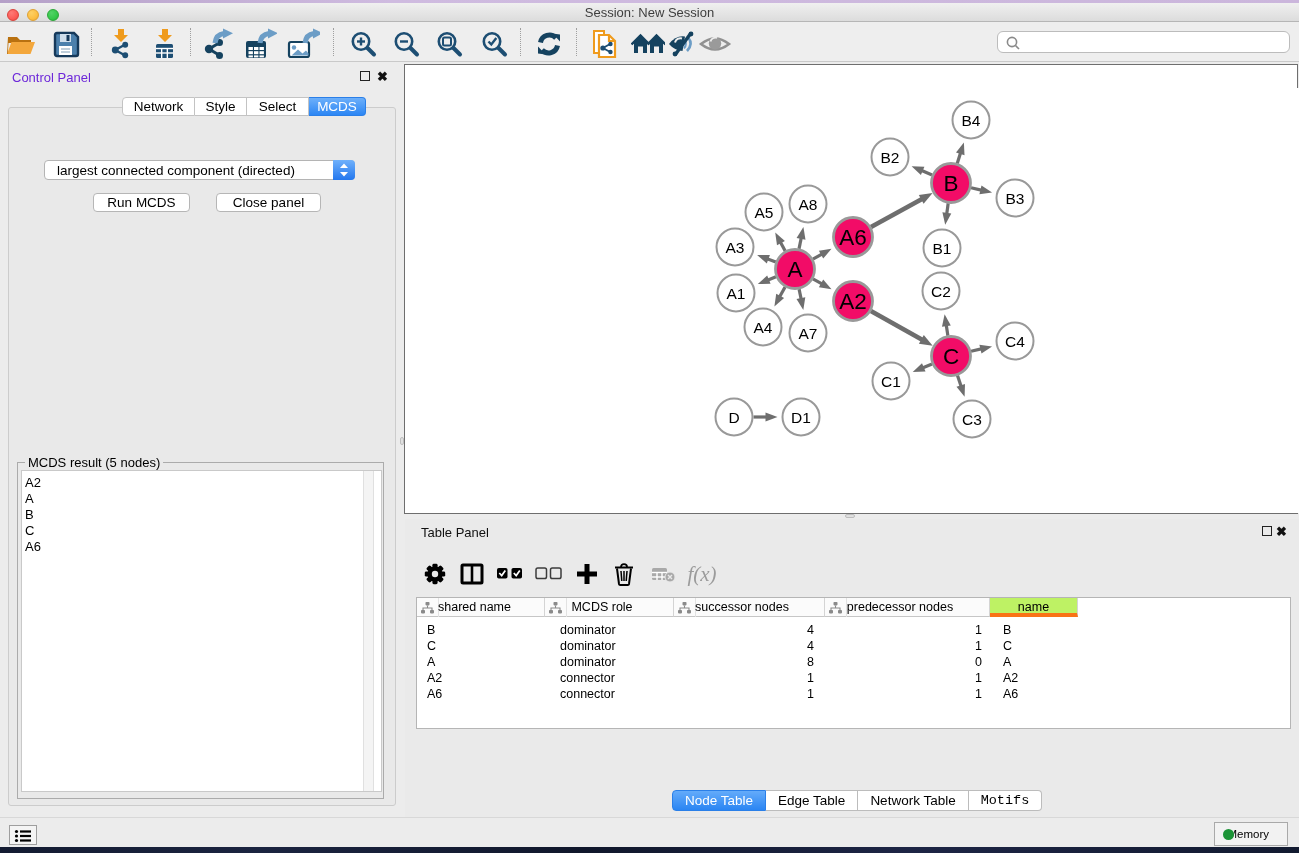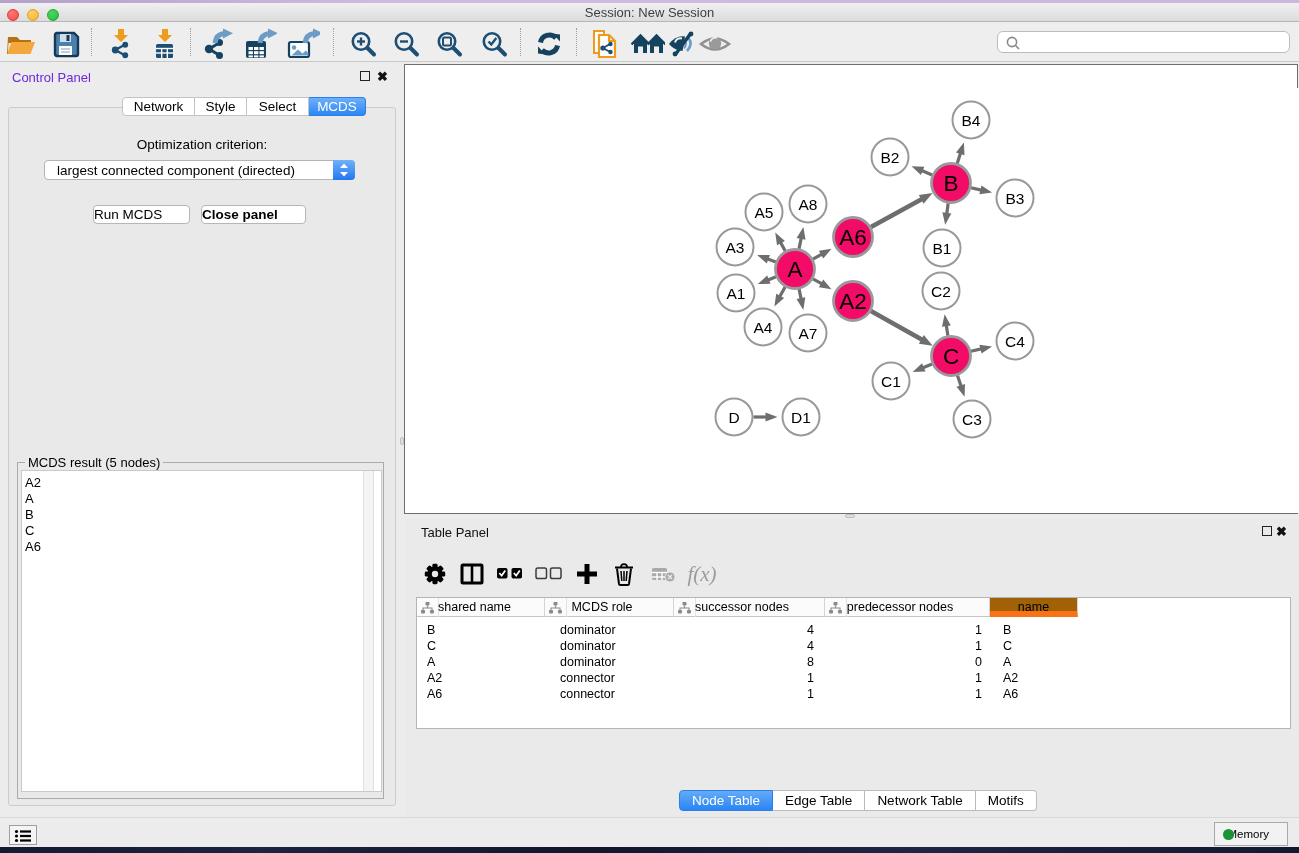--- a/index.html
+++ b/index.html
@@ -22,21 +22,21 @@
 .xicon { position:absolute; top:7px; font-size:13px; font-weight:bold; color:#111; }
 .tabrow { position:absolute; display:flex; z-index:5; }
 .tab { height:19px; line-height:18px; font-size:13.5px; background:#fff; border:1px solid #c3c3c3; border-left:none; color:#000; text-align:center; }
 .tab.first { border-left:1px solid #c3c3c3; border-radius:4px 0 0 4px; }
 .tab.last { border-radius:0 4px 4px 0; }
 .tab.sel { background:linear-gradient(#6db0fa,#2c86f4); border-color:#2a7fe8; color:#fff; }
 #cpbody { position:absolute; left:8px; top:45px; width:388px; height:699px; background:#e9e9e9; border:1px solid #cccccc; border-radius:3px; }
 #optlabel { position:absolute; left:0; width:100%; top:29px; text-align:center; font-size:13.5px; color:#000; }
 #dropdown { position:absolute; left:35px; top:52px; width:311px; height:20px; background:#fff; border:1px solid #b4b4b4; border-radius:4px; font-size:13.5px; line-height:19px; padding-left:12px; color:#000; }
 #ddbtn { position:absolute; right:-1px; top:-1px; width:22px; height:20px; border-radius:0 4px 4px 0; background:linear-gradient(#70b1fb,#2377ee); }
-.btn { position:absolute; height:19px; background:#fff; border:1px solid #b6b6b6; border-radius:4px; font-size:13.5px; text-align:left; line-height:17px; color:#000;margin-top:12px; }
+.btn { position:absolute; height:19px; background:#fff; border:1px solid #b6b6b6; border-radius:4px; font-size:13.5px; text-align:center; line-height:17px; color:#000; }
 #fieldset { position:absolute; left:8px; top:354px; width:367px; height:337px; border:1px solid #ababab; }
 #fieldlabel { position:absolute; left:7px; top:-8px; background:#e9e9e9; padding:0 3px; font-size:13px; }
 #mlist { position:absolute; left:3px; top:7px; width:360.5px; height:322px; background:#fff; border:1px solid #c9c9c9; font-size:13px; padding-top:4px; }
 #mlist .it { padding-left:3px; height:16px; line-height:16px; }
 #mscroll { position:absolute; right:7px; top:0px; bottom:0px; width:11px; background:#f4f4f4; border-left:1px solid #e0e0e0; border-right:1px solid #e0e0e0; }
 
 #netwin { left:404px; top:64px; width:894px; height:450px; background:#fff; border:1px solid #6e6e6e; }
 #nettitle { position:absolute; left:0; top:0; width:100%; height:22px; background:linear-gradient(#f3f3f3,#d9d9d9); border-bottom:1px solid #a8a8a8; border-radius:3px 3px 0 0; }
 #nettitle .title { position:absolute; left:0; right:0; top:3px; text-align:center; font-size:13px; color:#333; }
 .tl2 { position:absolute; top:5.5px; width:11px; height:11px; border-radius:50%; }
@@ -44,22 +44,22 @@
 
 #tpanel { left:405px; top:519px; width:894px; height:298px; background:#eaeaea; }
 #tpanel .hdr { position:absolute; left:16px; top:6px; font-size:13px; color:#111; }
 #ttoolbar { position:absolute; left:11px; top:40px; width:872px; height:30px; }
 #ttable { position:absolute; left:11px; top:78px; width:875px; height:132px; background:#fff; border:1px solid #b5b5b5; }
 .hcell { position:absolute; top:0; height:19px; border-right:1px solid #d4d4d4; font-size:12.5px; text-align:center; line-height:19px; color:#000; }
 .trow { position:absolute; height:16px; font-size:12.5px; line-height:16px; color:#000; }
 .tc { position:absolute; top:0; }
 #btabs { position:absolute; display:flex; left:267px; top:271px; }
 .btab { height:21px; line-height:20px; font-size:13.5px; background:#fff; border:1px solid #bcbcbc; border-left:none; padding:0 12px; }
-.btab.first { border-left:1px solid #bcbcbc; border-radius:4px 0 0 4px;margin-left:7px; }
-.btab.last { border-radius:0 4px 4px 0; }
+.btab.first { border-left:1px solid #bcbcbc; border-radius:4px 0 0 4px; }
+.btab.last { border-radius:0 4px 4px 0;font-family:Liberation Mono, monospace; }
 .btab.sel { background:linear-gradient(#64abfa,#2a85f3); border-color:#2a7fe8; color:#fff; }
 
 #statusbar { left:0; top:817px; width:1299px; height:30px; background:#ececec; border-top:1px solid #d8d8d8; }
 #listbtn { position:absolute; left:9px; top:7px; width:28px; height:20px; background:#f4f4f4; border:1px solid #9e9e9e; }
 #membtn { position:absolute; left:1214px; top:4px; width:74px; height:24px; background:#f2f2f2; border:1px solid #a9a9a9; font-size:11.5px; line-height:22px; text-align:right; padding-right:18px; }
 #memdot { position:absolute; left:8px; top:6px; width:11px; height:11px; border-radius:50%; background:#1b9437; }
 #darkstrip { left:0; top:847px; width:1299px; height:6px; background:linear-gradient(90deg,#131b31,#1b2440 20%,#10172b 45%,#1d2545 70%,#121a30); }
 
 .grip { position:absolute; background:#e0e0e0; border:1px solid #bdbdbd; border-radius:2px; }
 </style>
@@ -269,29 +269,28 @@
   <div class="hdr">Control Panel</div>
   <div class="wicon" style="left:360px"></div>
   <div class="xicon" style="left:377px">✖</div>
   <div class="tabrow" style="left:78px; top:35px;padding-left:44px;">
     <div class="tab first" style="width:73px">Network</div>
     <div class="tab" style="width:52px">Style</div>
     <div class="tab" style="width:62px">Select</div>
     <div class="tab sel last" style="width:57px">MCDS</div>
   </div>
   <div id="cpbody">
-    <div id="optlabel">Optimization criterion:</div>
     <div id="dropdown">largest connected component (directed)
       <div id="ddbtn"><svg width="22" height="20">
             <path d="M11 3.5 L15 8 L7 8 Z" fill="#fff"></path>
             <path d="M11 16.5 L7 12 L15 12 Z" fill="#fff"></path>
           </svg></div>
     </div>
     <div class="btn" style="left:84px;top:85px;width:97px;">Run MCDS</div>
-    <div class="btn" style="left:192px;top:85px;width:105px;font-weight:bold;">Close panel</div>
+    <div class="btn" style="left:207px;top:85px;width:105px;">Close panel</div>
     <div id="fieldset">
       <div id="fieldlabel">MCDS result (5 nodes)</div>
       <div id="mlist">
         <div class="it">A2</div>
         <div class="it">A</div>
         <div class="it">B</div>
         <div class="it">C</div>
         <div class="it">A6</div>
         <div id="mscroll"></div>
       </div>
@@ -491,21 +490,21 @@
           <path d="M6.5 3.4 v2.6 M2 8 v-2 h9 v2" stroke="#8a8a8a" stroke-width="1.1" fill="none"></path>
         </svg><div style="position:absolute;left:21px;top:0;height:19px;border-left:1px solid #e2e2e2"></div><span style="display:inline-block;transform:translateX(-7px)">successor nodes</span></div>
 <div class="hcell" style="left:408px;width:165px;background:#fbfbfb;border-bottom:1px solid #c6c6c6"><svg width="13" height="12" style="position:absolute;left:4px;top:3.5px">
           <g fill="#8a8a8a">
             <rect x="4.5" y="0" width="4" height="3.4" rx="0.8"></rect>
             <rect x="0" y="8" width="4" height="3.4" rx="0.8"></rect>
             <rect x="9" y="8" width="4" height="3.4" rx="0.8"></rect>
           </g>
           <path d="M6.5 3.4 v2.6 M2 8 v-2 h9 v2" stroke="#8a8a8a" stroke-width="1.1" fill="none"></path>
         </svg><div style="position:absolute;left:21px;top:0;height:19px;border-left:1px solid #e2e2e2"></div><span style="display:inline-block;transform:translateX(-7px)">predecessor nodes</span></div>
-<div class="hcell" style="left:573px;width:88px;background:#a16207;border-bottom:6px solid #f97316"><span style="padding-left:0px">name</span></div>
+<div class="hcell" style="left:573px;width:88px;background:#bef264;border-bottom:4px solid #f97316"><span style="padding-left:0px">name</span></div>
     <div class="trow" style="left:0;top:24px;width:875px">
         <span class="tc" style="left:10px">B</span>
         <span class="tc" style="left:143px">dominator</span>
         <span class="tc" style="left:330px;width:67px;text-align:right">4</span>
         <span class="tc" style="left:498px;width:67px;text-align:right">1</span>
         <span class="tc" style="left:586px">B</span>
       </div>
 <div class="trow" style="left:0;top:40px;width:875px">
         <span class="tc" style="left:10px">C</span>
         <span class="tc" style="left:143px">dominator</span>

